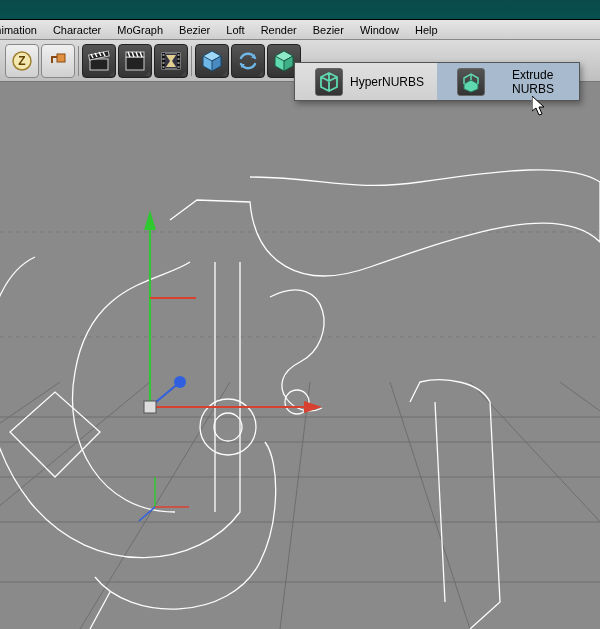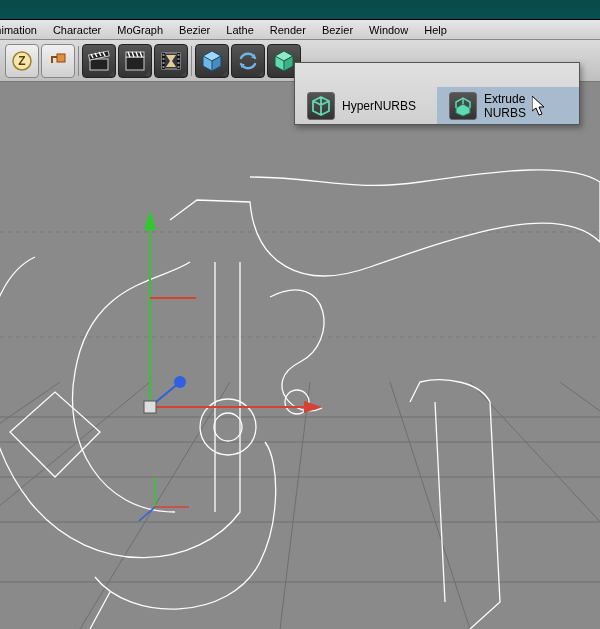--- a/index.html
+++ b/index.html
@@ -13,40 +13,40 @@
 
   .toolbar { height: 42px; background: linear-gradient(to bottom, #dcdcdc, #bfbfbf); border-bottom: 1px solid #777; display: flex; align-items: center; padding-left: 4px; }
   .tool-btn { width: 34px; height: 34px; margin: 0 1px; border: 1px solid #888; border-radius: 4px; background: linear-gradient(to bottom, #eee, #ccc); display: flex; align-items: center; justify-content: center; position: relative; }
   .tool-btn.dark { background: linear-gradient(to bottom, #555, #333); border-color: #222; }
   .tool-btn.light { background: linear-gradient(to bottom, #f0f0f0, #d0d0d0); }
   .tool-sep { width: 1px; height: 30px; background: #888; margin: 0 2px; }
 
   .viewport { position: absolute; top: 82px; left: 0; right: 0; bottom: 0; background: #8a8a8a; overflow: hidden; }
 
   .dropdown { position: absolute; top: 62px; left: 294px; width: 286px; background: linear-gradient(to bottom, #e0e0e0, #d0d0d0); border: 1px solid #555; box-shadow: 2px 3px 6px rgba(0,0,0,0.35); display: flex; flex-wrap: wrap; z-index: 100; }
-  .dd-item { width: 50%; height: 37px; display: flex; align-items: center; padding: 2px 12px; cursor: default; margin-top: 24px; }
-  .dd-item.hi { background: #a8bacd; }
+  .dd-item { width: 50%; height: 37px; display: flex; align-items: center; padding: 2px 20px; cursor: default; }
+  .dd-item.hi { background: #a8bacd; gap: 20px; }
   .dd-icon { width: 28px; height: 28px; border: 1px solid #666; border-radius: 3px; background: linear-gradient(to bottom, #555, #333); display: flex; align-items: center; justify-content: center; margin-right: 7px; flex-shrink: 0; }
   .dd-label { color: #000; font-size: 12px; }
 
   .cursor-arrow { position: absolute; top: 96px; left: 532px; z-index: 200; pointer-events: none; }
 
   .btn-drop-mark { position:absolute; right:1px; bottom:1px; width:0; height:0; border-right:5px solid #444; border-top:5px solid transparent; }
 </style>
 </head>
 <body>
 
 <div class="title-bar" data-interactable="false"></div>
 
 <div class="menu-bar" data-interactable="false">
   <div class="menu-item" data-interactable="true" style="margin-left:-20px">Animation</div>
   <div class="menu-item" data-interactable="true">Character</div>
   <div class="menu-item" data-interactable="true">MoGraph</div>
   <div class="menu-item" data-interactable="true">Bezier</div>
-  <div class="menu-item" data-interactable="true">Lathe</div>
+  <div class="menu-item" data-interactable="true">Loft</div>
   <div class="menu-item" data-interactable="true">Render</div>
   <div class="menu-item" data-interactable="true">Bezier</div>
   <div class="menu-item" data-interactable="true">Window</div>
   <div class="menu-item" data-interactable="true">Help</div>
 </div>
 
 <div class="toolbar" data-interactable="false">
   <div class="tool-btn light" data-interactable="true">
     <svg data-interactable="false" width="22" height="22" viewBox="0 0 22 22">
         <circle cx="11" cy="11" r="9" fill="#f4e8b0" stroke="#a08030" stroke-width="1.5"></circle>

